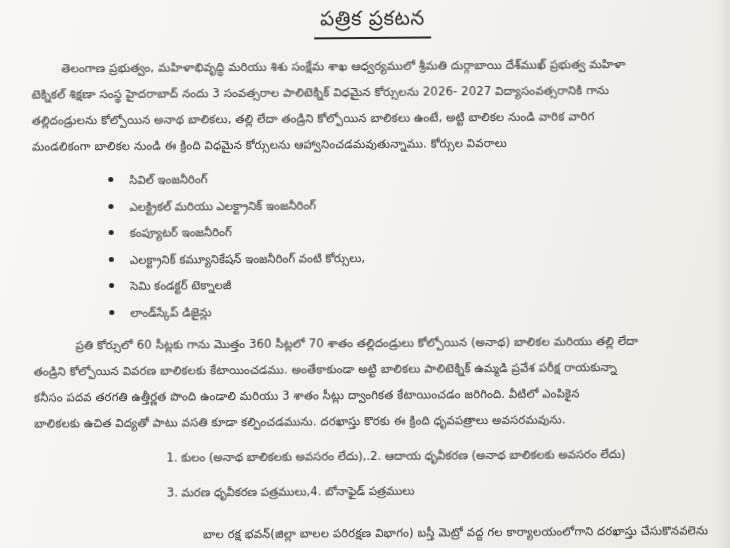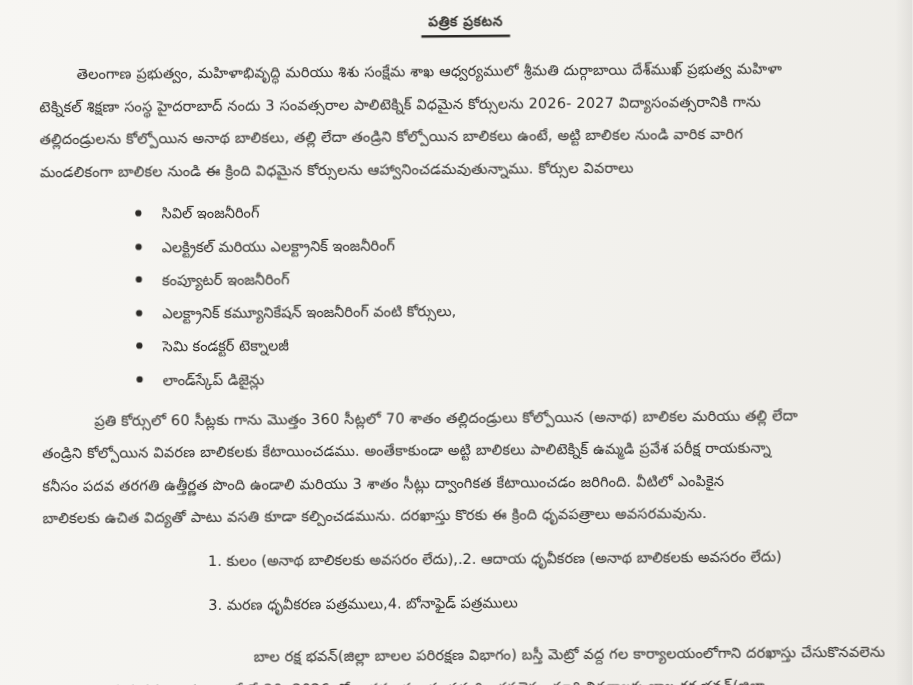--- a/index.html
+++ b/index.html
@@ -15,21 +15,21 @@
   }
   .scan {
     position:absolute; inset:0; box-sizing:border-box;
     padding:6px 14px 0 33px;
     transform:rotate(-0.45deg);
     color:#33312d;
     filter:blur(0.35px) contrast(1.02);
   }
   .title-wrap { text-align:center; margin-bottom:14px; }
   .title {
-    display:inline-block; font-size:11px; font-weight:bold;
+    display:inline-block; font-size:20px; font-weight:normal;
     border-bottom:2px solid #2e2c29; padding:0 6px 2px 6px;
     letter-spacing:0.5px;
   }
   .line {
     font-size:11.6px; line-height:26px; height:26px;
     white-space:nowrap; letter-spacing:0.15px;
   }
   .p1-first { padding-left:30px; }
   .p2-first { padding-left:42px; }
   .bullets { margin-top:8px; margin-bottom:4px; }

